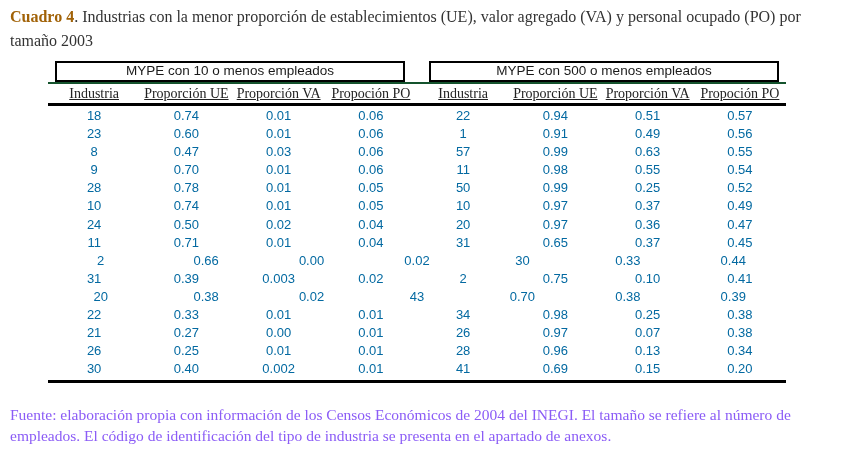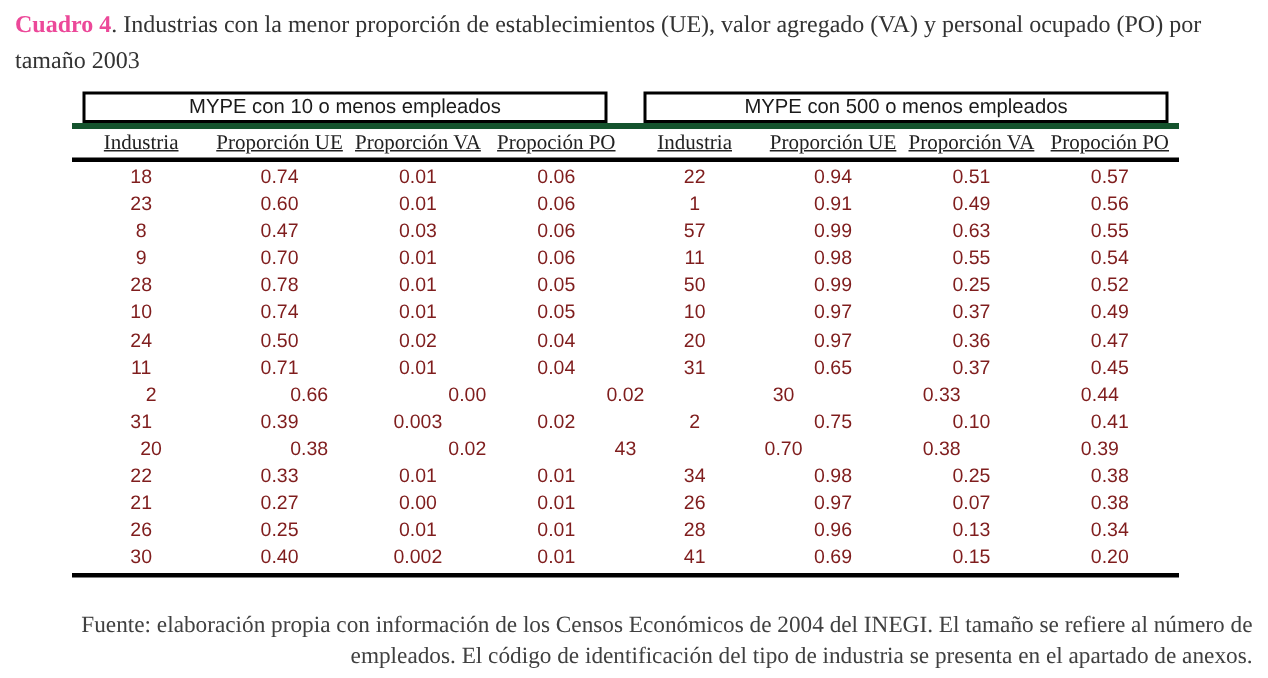--- a/index.html
+++ b/index.html
@@ -14,32 +14,32 @@
   .page { width: 845px; height: 452px; position: relative; }
 
   
   .caption {
     margin: 5px 10px 0 10px;
     width: 822px;
     font-size: 16px;
     line-height: 24px;
     color: #333333;
   }
-  .caption b { color: #ec4899; font-family: Liberation Serif, serif; }
+  .caption b { color: #a16207; font-family: Liberation Serif, serif; }
 
   
   .table-wrap {
     margin: 8px 0 0 48px;
     width: 738px;
   }
   .group-row {
     display: flex;
     justify-content: space-between;
     padding: 0 7px;
-    border-bottom: 4px solid #14532d;
+    border-bottom: 2px solid #14532d;
   }
   .group-box {
     flex: 0 0 calc(50% - 12px);
     border: 2px solid #000;
     text-align: center;
     font-family: "Liberation Sans", sans-serif;
     font-size: 13.5px;
     line-height: 16px;
     padding-bottom: 1px;
     color: #1a1a1a;
@@ -51,32 +51,32 @@
     font-size: 14px;
     color: #222222;
   }
   .col-cell { flex: 1; text-align: center; white-space: nowrap; text-decoration: underline; }
   .tbody { border-bottom: 3px solid #000; padding: 1px 0 2px 0; }
   .trow {
     display: flex;
     height: 18.1px;
     font-family: "Liberation Sans", sans-serif;
     font-size: 13px;
-    color: #7f1d1d;
+    color: #0369a1;
   }
   .tcell { flex: 1; text-align: center; line-height: 18.1px; }
 
   
   .source-note {
     margin: 21px 10px 0 10px;
     width: 825px;
-    text-align: right;
+    text-align: left;
     font-size: 15.5px;
     line-height: 21px;
-    color: #404040;
+    color: #8b5cf6;
   }
 </style>
 </head>
 <body>
 
 <div class="page">
 
   <p class="caption"><b>Cuadro 4</b><span>. Industrias con la menor proporción de establecimientos (UE), valor agregado (VA) y personal ocupado (PO) por tamaño 2003</span></p>
 
   <div class="table-wrap">

